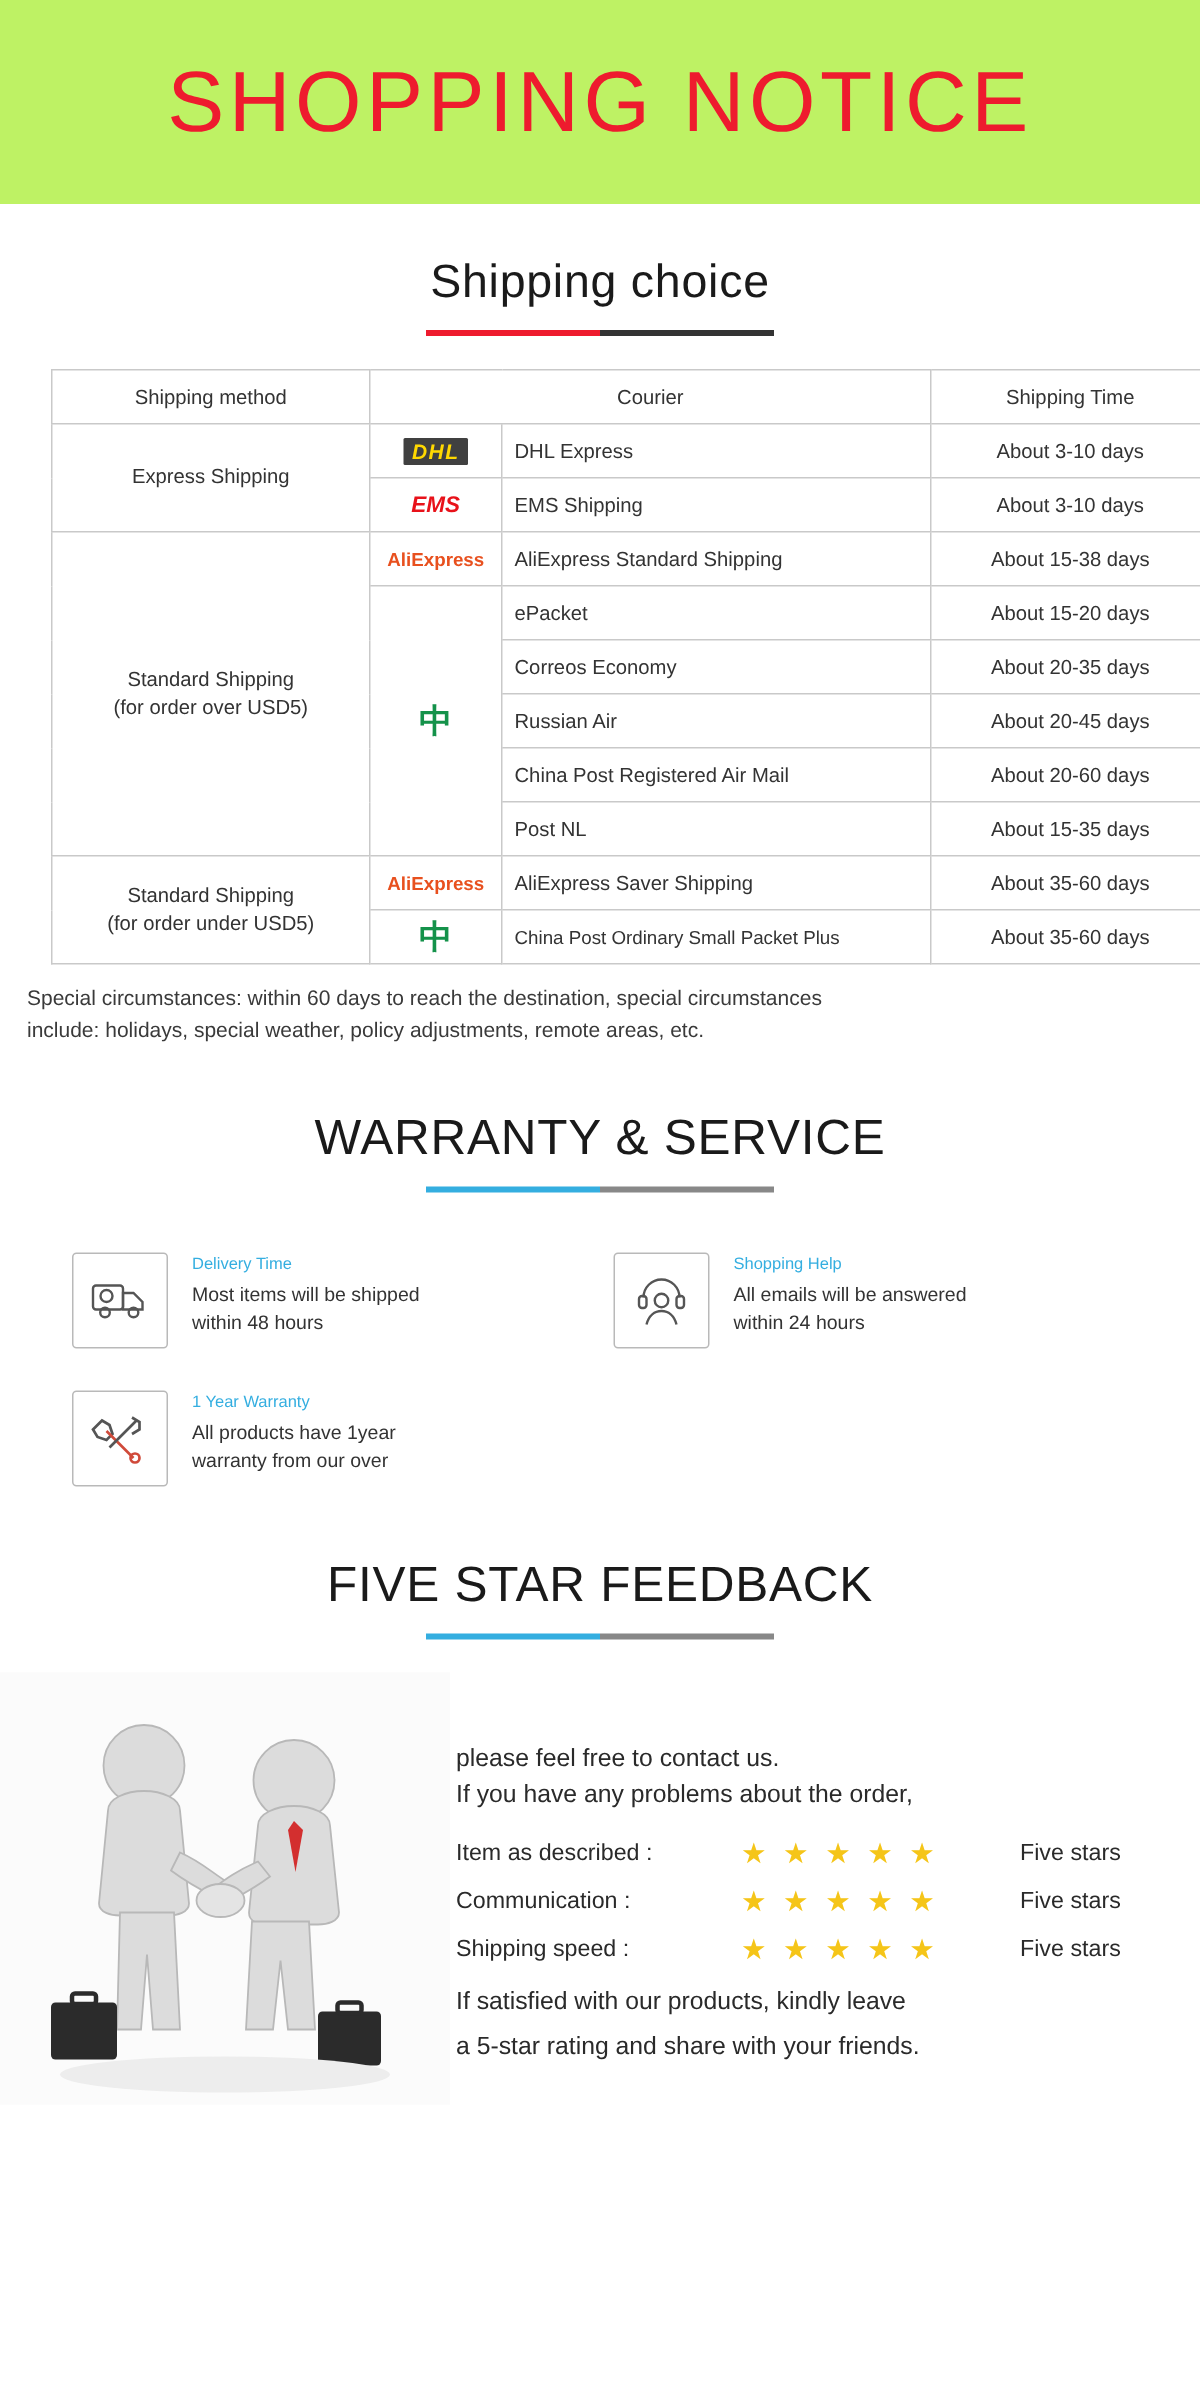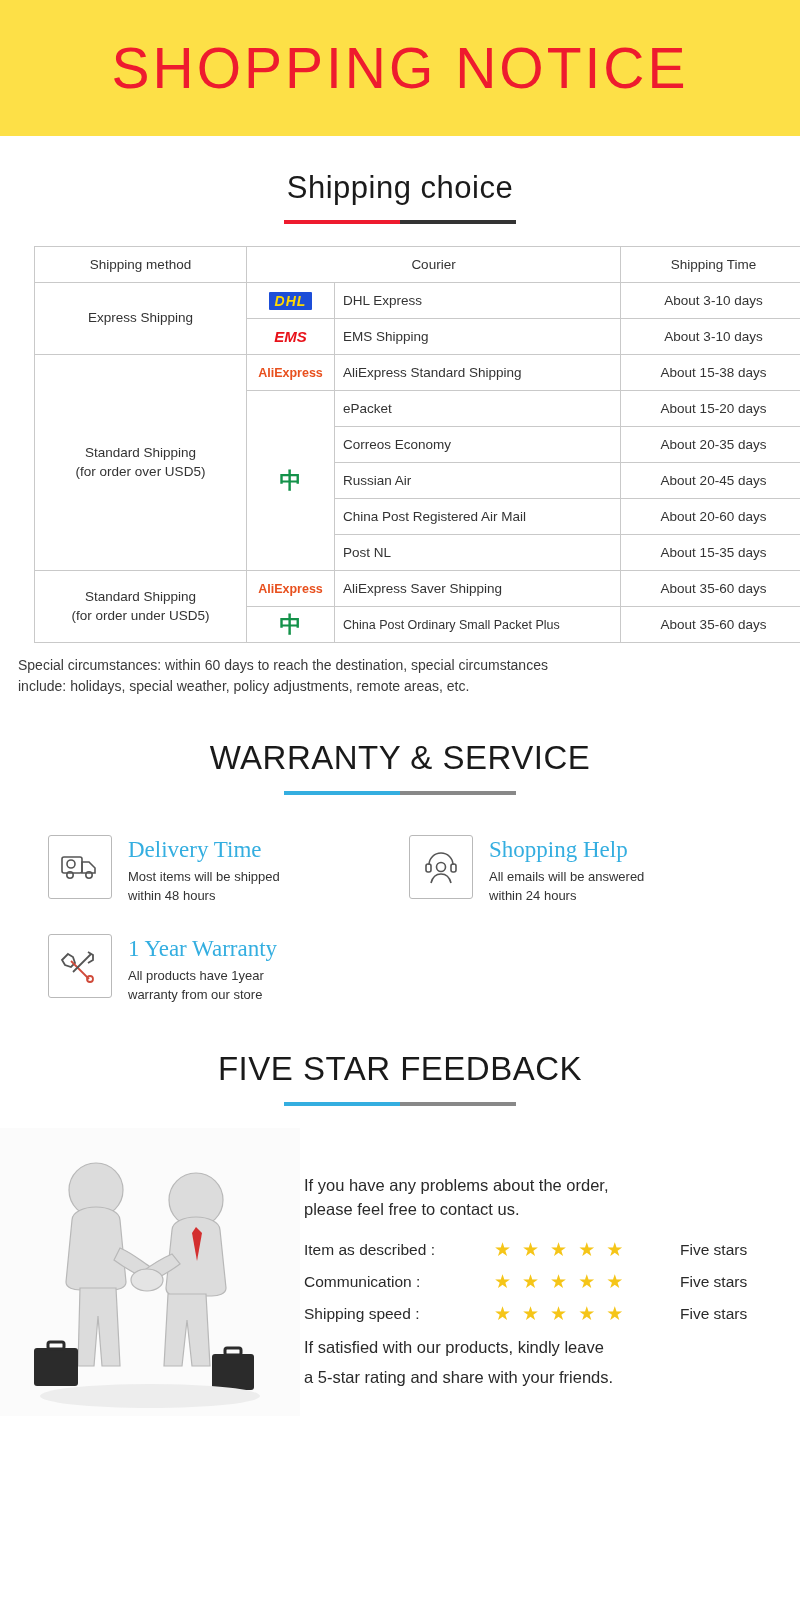--- a/index.html
+++ b/index.html
@@ -9,21 +9,21 @@
     background: #ffffff;
     font-family: "Liberation Sans", sans-serif;
     color: #222;
     overflow: hidden;
   }
 
   
   .banner {
     width: 800px;
     height: 136px;
-    background: #fde047;
+    background: #bef264;
     display: flex;
     align-items: center;
     justify-content: center;
   }
   .banner-title {
     color: #ee1b2e;
     font-size: 57px;
     letter-spacing: 3px;
     font-weight: 400;
     font-family: "Liberation Sans", sans-serif;
@@ -71,21 +71,21 @@
   .col-desc   { width: 286px; }
   .col-time   { width: 186px; }
   .th { text-align: center; font-size: 14.5px; color: #ee1b2e; height: 40px; }
   .method-cell { text-align: center; line-height: 1.35; font-size: 13.5px; }
   .time-cell { text-align: center; font-size: 13.5px; }
   .logo-cell { text-align: center; padding: 0; }
 
   
   .logo-dhl {
     display: inline-block;
-    background: #1d4ed8;
+    background: #404040;
     color: #ffd800;
     font-style: italic;
     font-weight: bold;
     font-size: 14px;
     letter-spacing: 1px;
     padding: 2px 6px;
     line-height: 1;
     border-radius: 1px;
   }
   .logo-ems {
@@ -130,21 +130,21 @@
   }
   .w-item { display: flex; align-items: flex-start; gap: 16px; }
   .w-icon {
     width: 64px; height: 64px;
     border: 1px solid #b9b9b9;
     border-radius: 3px;
     display: flex; align-items: center; justify-content: center;
     flex: 0 0 64px;
   }
   .w-text { padding-top: 2px; }
-  .w-title { color: #34aee0; font-size: 23px; margin-bottom: 5px; font-family: Liberation Serif, serif; }
+  .w-title { color: #34aee0; font-size: 11px; margin-bottom: 5px; }
   .w-desc { font-size: 13px; color: #333; line-height: 1.45; }
 
   
   .feedback {
     display: flex;
     padding: 22px 0 0 0;
     align-items: flex-start;
   }
   .fb-img {
     width: 300px;
@@ -322,21 +322,21 @@
         <path d="M8 6l5 3 2 6-4 4-6-2-3-5z" stroke="#555"></path>
         <path d="M11 13l18 18" stroke="#d04a3a"></path>
         <path d="M31 6l-18 18" stroke="#555"></path>
         <path d="M28 4l5 3v5l-5 3" stroke="#555"></path>
         <circle cx="30" cy="31" r="3" stroke="#d04a3a"></circle>
       </svg>
     </div>
     <div class="w-text">
       <div class="w-title">1 Year Warranty</div>
       <div class="w-desc">All products have 1year</div>
-      <div class="w-desc">warranty from our store</div>
+      <div class="w-desc">warranty from our over</div>
     </div>
   </div>
 </div>
 
 <div class="section-head big" style="margin-top:46px">
   <h2>FIVE STAR FEEDBACK</h2>
   <div class="rule">
     <div class="left" style="background:#34aee0"></div>
     <div class="right" style="background:#888888"></div>
   </div>
@@ -368,22 +368,22 @@
       <rect x="34" y="220" width="44" height="38" rx="3" fill="#2b2b2b"></rect>
       <rect x="48" y="214" width="16" height="7" rx="2" fill="none" stroke="#2b2b2b" stroke-width="3"></rect>
       <rect x="212" y="226" width="42" height="36" rx="3" fill="#2b2b2b"></rect>
       <rect x="225" y="220" width="16" height="7" rx="2" fill="none" stroke="#2b2b2b" stroke-width="3"></rect>
 
       <ellipse cx="150" cy="268" rx="110" ry="12" fill="#ededed"></ellipse>
     </svg>
   </div>
 
   <div class="fb-text">
+    <div class="fb-line">please feel free to contact us.</div>
     <div class="fb-line">If you have any problems about the order,</div>
-    <div class="fb-line">please feel free to contact us.</div>
 
     <div class="fb-rows">
       <div class="fb-row">
         <div class="fb-label">Item as described :</div>
         <div class="fb-stars">
           <span class="star">★</span>
           <span class="star">★</span>
           <span class="star">★</span>
           <span class="star">★</span>
           <span class="star">★</span>

